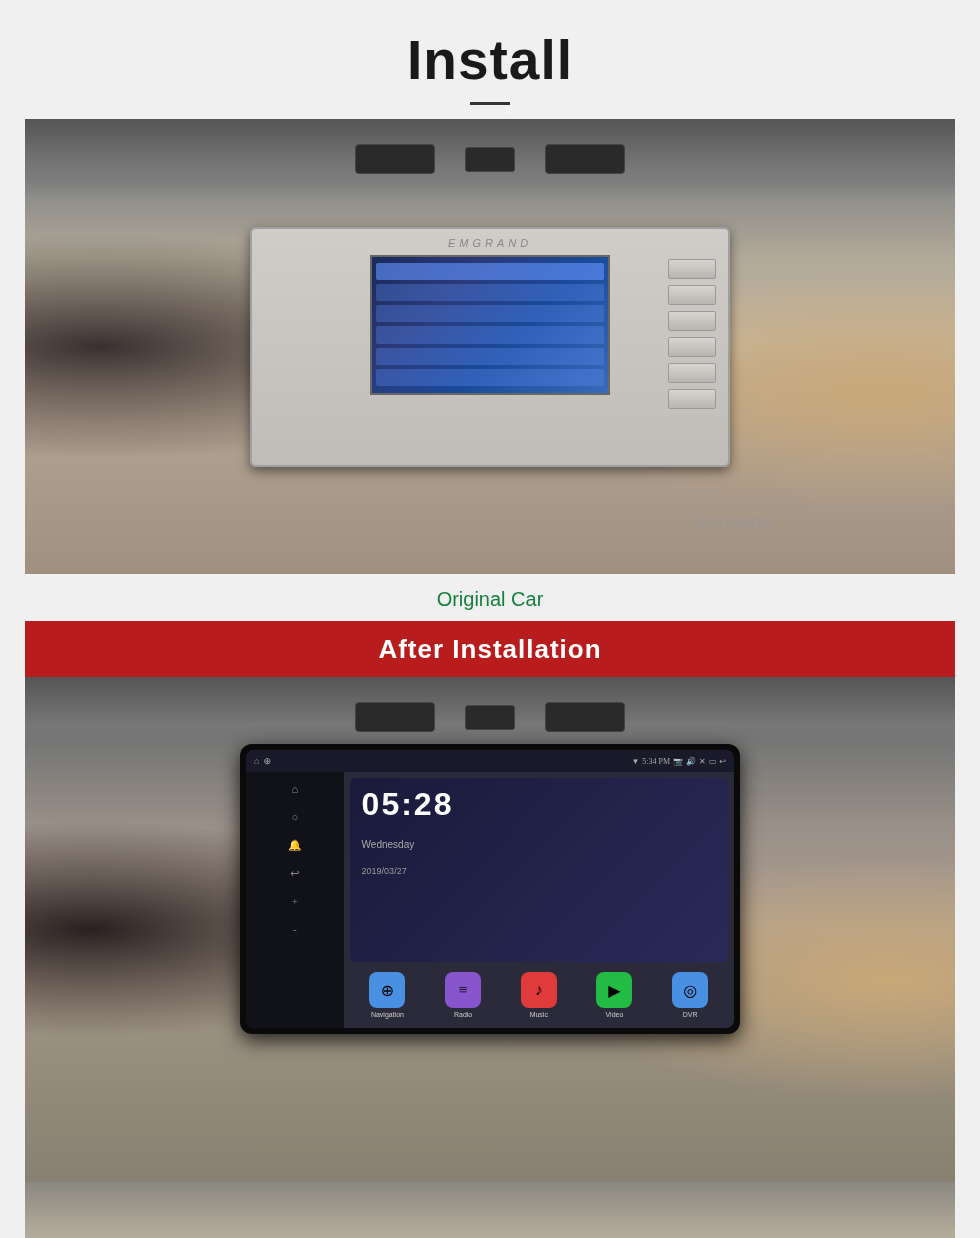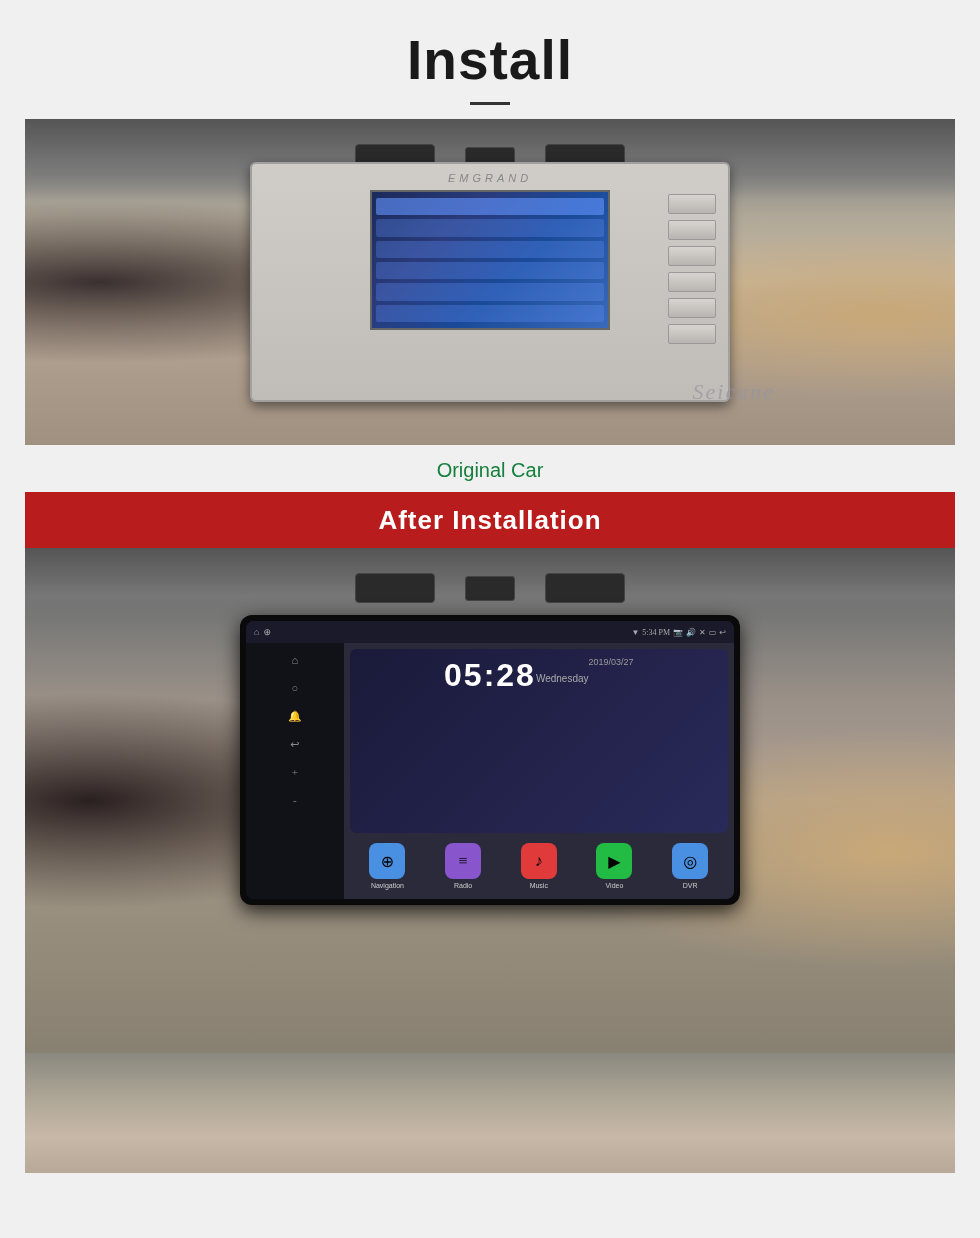--- a/index.html
+++ b/index.html
@@ -47,21 +47,21 @@
 
     
     .image-block {
       width: 930px;
       margin: 0 auto;
       position: relative;
     }
 
     .car-image-original {
       width: 930px;
-      height: 326px;
+      height: 455px;
       background: linear-gradient(135deg, #8a7a6a 0%, #b0a090 20%, #c8b8a8 40%, #6a6a7a 60%, #5a5a6a 80%, #4a4a5a 100%);
       position: relative;
       overflow: hidden;
       display: flex;
       align-items: center;
       justify-content: center;
     }
 
     
     .orig-interior {
@@ -299,39 +299,38 @@
       flex-direction: row;
       gap: 6px;
       flex: 1;
     }
 
     .time-widget {
       flex: 1;
       background: linear-gradient(135deg, #1a1a3a 0%, #2a2a5a 100%);
       border-radius: 6px;
       display: flex;
-      flex-direction: row;
+      flex-direction: column;
       align-items: flex-start;
-      justify-content: center;
       padding: 8px 12px;
+      gap: 16px;
     }
 
     .time-display {
       font-size: 32px;
       font-weight: 700;
       color: #ffffff;
       font-family: Arial, sans-serif;
       letter-spacing: 2px;
     }
 
     .time-day {
       font-size: 10px;
       color: #aaa;
       font-family: Arial, sans-serif;
-      margin-top: 16px;
     }
 
     .time-date {
       font-size: 9px;
       color: #999;
       font-family: Arial, sans-serif;
     }
 
     .radio-widget {
       flex: 1;

